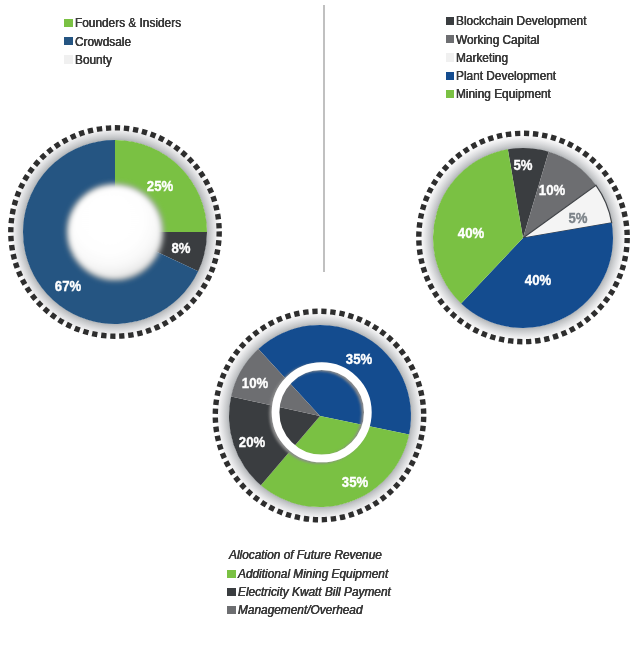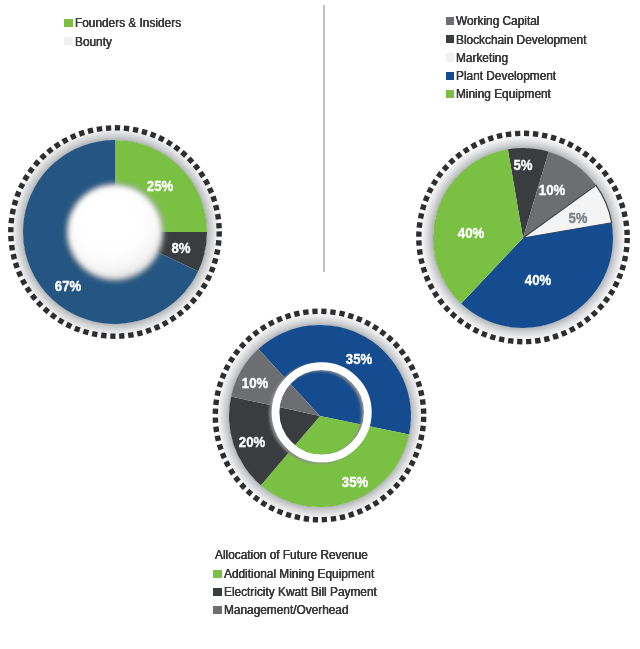--- a/index.html
+++ b/index.html
@@ -90,47 +90,51 @@
     </svg>
 
   <div class="divider" id="divider" style="left: 322.9px; top: 5px; width: 2px; height: 267px;"></div>
 
   <div class="legend" id="legend-token" style="left:64px;top:14.1px;">
       <div class="legend-row">
         <span class="swatch" style="background: rgb(122, 193, 67);"></span>
         <span class="legend-label">Founders &amp; Insiders</span>
       </div>
       <div class="legend-row">
+        <span class="swatch" style="background: rgb(37, 85, 130);"></span>
+        <span class="legend-label">Crowdsale</span>
+      </div>
+      <div class="legend-row">
         <span class="swatch" style="background: rgb(240, 240, 240);"></span>
         <span class="legend-label">Bounty</span>
       </div>
     </div>
   <div class="legend" id="legend-funds" style="left:445.6px;top:12.1px;">
       <div class="legend-row">
+        <span class="swatch" style="background: rgb(58, 61, 64);"></span>
+        <span class="legend-label">Blockchain Development</span>
+      </div>
+      <div class="legend-row">
         <span class="swatch" style="background: rgb(109, 110, 113);"></span>
         <span class="legend-label">Working Capital</span>
-      </div>
-      <div class="legend-row">
-        <span class="swatch" style="background: rgb(58, 61, 64);"></span>
-        <span class="legend-label">Blockchain Development</span>
       </div>
       <div class="legend-row">
         <span class="swatch" style="background: rgb(240, 240, 240);"></span>
         <span class="legend-label">Marketing</span>
       </div>
       <div class="legend-row">
         <span class="swatch" style="background: rgb(20, 76, 143);"></span>
         <span class="legend-label">Plant Development</span>
       </div>
       <div class="legend-row">
         <span class="swatch" style="background: rgb(122, 193, 67);"></span>
         <span class="legend-label">Mining Equipment</span>
       </div>
     </div>
-  <div class="legend" id="legend-revenue" style="left:213px;top:545.4px;"><div class="legend-title" style="margin-left: 2px;">Allocation of Future Revenue</div><div class="legend-row">
+  <div class="legend" id="legend-revenue" style="left:227px;top:545.4px;font-style:italic;"><div class="legend-title" style="margin-left: 2px;">Allocation of Future Revenue</div><div class="legend-row">
         <span class="swatch" style="background: rgb(122, 193, 67);"></span>
         <span class="legend-label">Additional Mining Equipment</span>
       </div><div class="legend-row">
         <span class="swatch" style="background: rgb(58, 61, 64);"></span>
         <span class="legend-label">Electricity Kwatt Bill Payment</span>
       </div><div class="legend-row">
         <span class="swatch" style="background: rgb(109, 110, 113);"></span>
         <span class="legend-label">Management/Overhead</span>
       </div></div>
 

